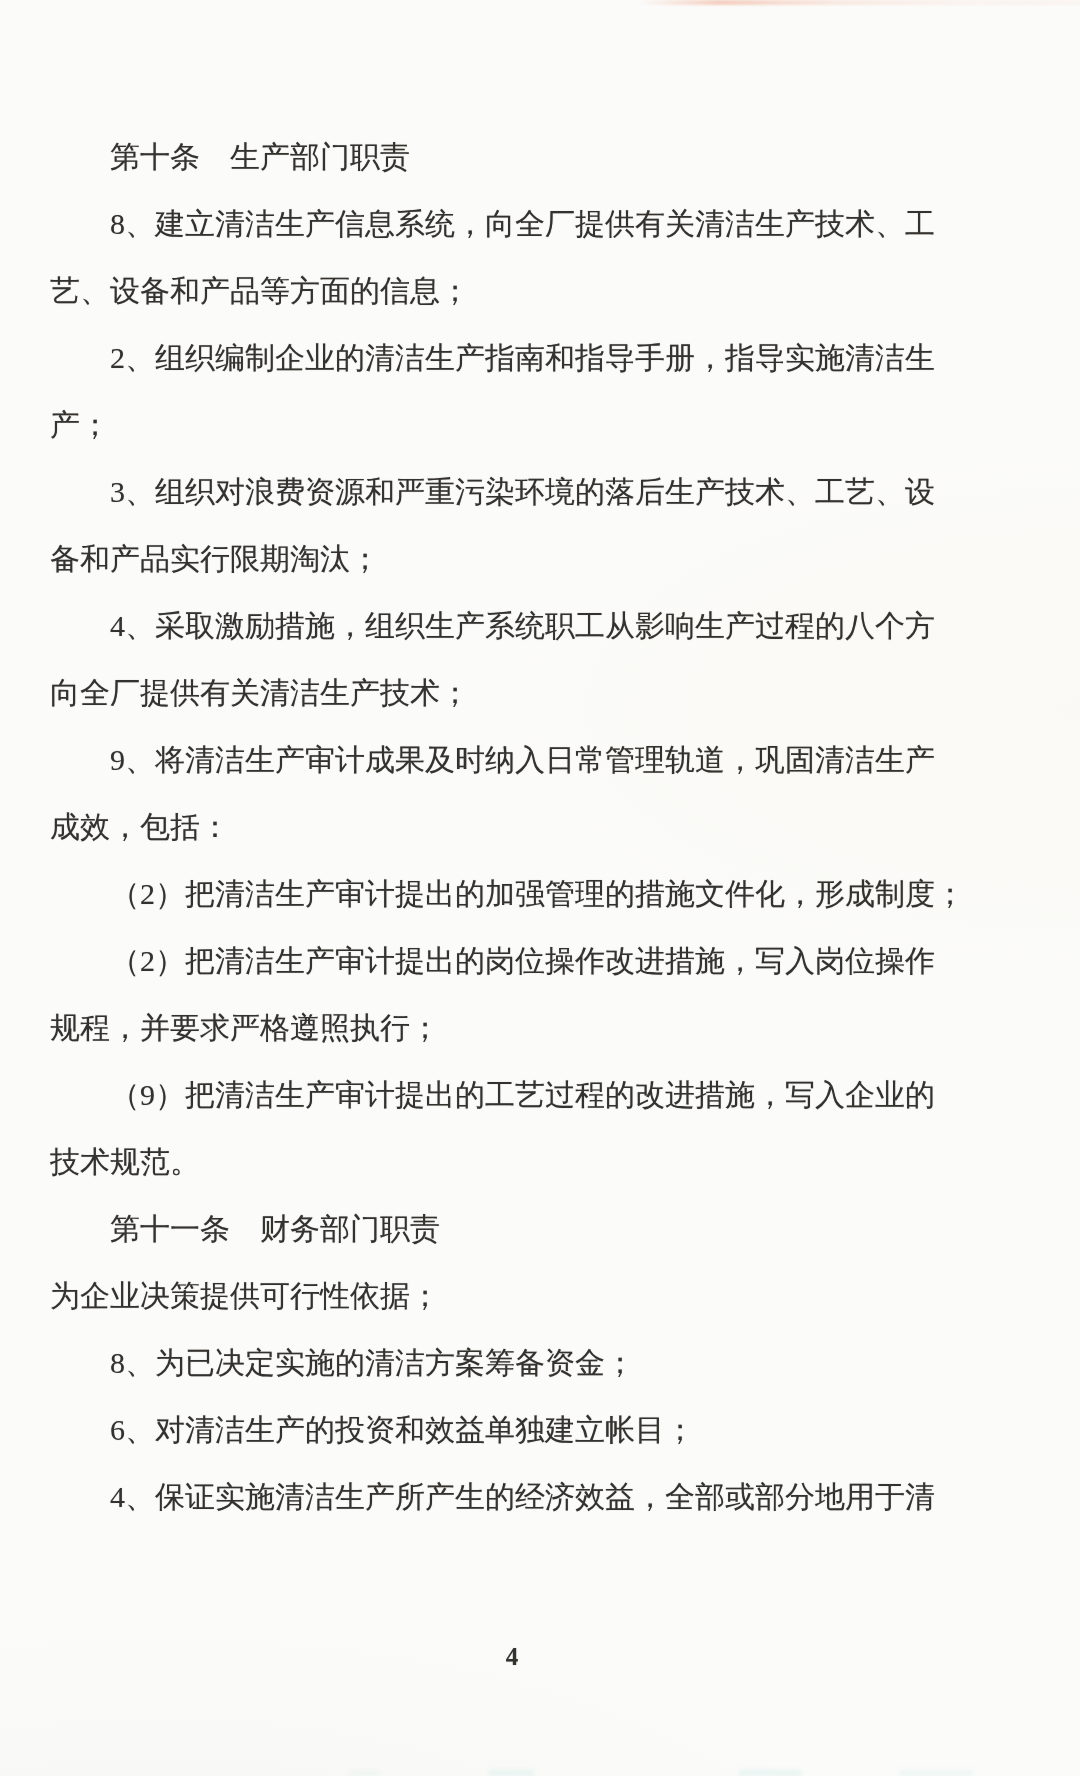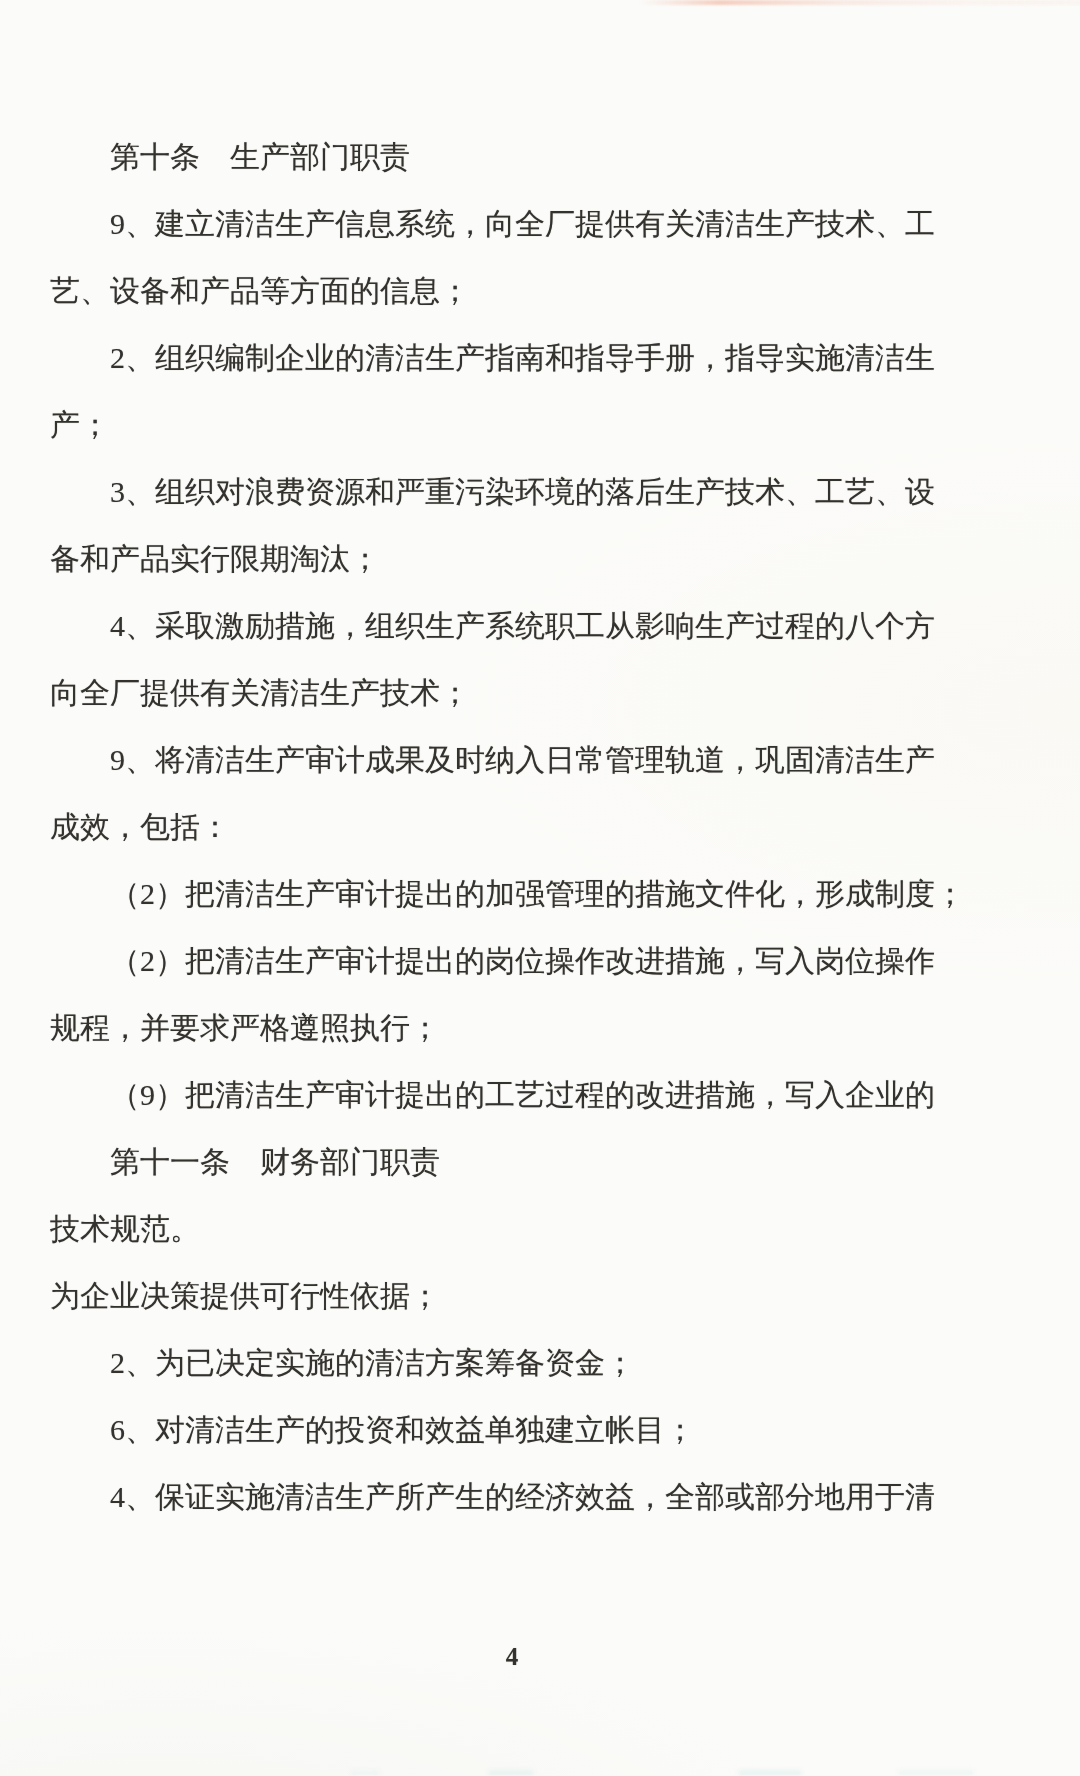--- a/index.html
+++ b/index.html
@@ -72,38 +72,38 @@
 </style>
 </head>
 <body>
 
 <div class="page">
 
   <div class="tint-top"></div>
 
   <div class="text-block">
     <div class="ln ind">第十条　生产部门职责</div>
-    <div class="ln ind">9、建立清洁生产信息系统，向全厂提供有关清洁生产技术、工</div>
+    <div class="ln ind">8、建立清洁生产信息系统，向全厂提供有关清洁生产技术、工</div>
     <div class="ln">艺、设备和产品等方面的信息；</div>
     <div class="ln ind">2、组织编制企业的清洁生产指南和指导手册，指导实施清洁生</div>
     <div class="ln">产；</div>
     <div class="ln ind">3、组织对浪费资源和严重污染环境的落后生产技术、工艺、设</div>
     <div class="ln">备和产品实行限期淘汰；</div>
     <div class="ln ind">4、采取激励措施，组织生产系统职工从影响生产过程的八个方</div>
     <div class="ln">向全厂提供有关清洁生产技术；</div>
     <div class="ln ind">9、将清洁生产审计成果及时纳入日常管理轨道，巩固清洁生产</div>
     <div class="ln">成效，包括：</div>
     <div class="ln ind">（2）把清洁生产审计提出的加强管理的措施文件化，形成制度；</div>
     <div class="ln ind">（2）把清洁生产审计提出的岗位操作改进措施，写入岗位操作</div>
     <div class="ln">规程，并要求严格遵照执行；</div>
     <div class="ln ind">（9）把清洁生产审计提出的工艺过程的改进措施，写入企业的</div>
+    <div class="ln">技术规范。</div>
     <div class="ln ind">第十一条　财务部门职责</div>
-    <div class="ln">技术规范。</div>
     <div class="ln">为企业决策提供可行性依据；</div>
-    <div class="ln ind">2、为已决定实施的清洁方案筹备资金；</div>
+    <div class="ln ind">8、为已决定实施的清洁方案筹备资金；</div>
     <div class="ln ind">6、对清洁生产的投资和效益单独建立帐目；</div>
     <div class="ln ind">4、保证实施清洁生产所产生的经济效益，全部或部分地用于清</div>
   </div>
 
   <div class="page-number">4</div>
 
   <div class="smudge s1"></div>
   <div class="smudge s2"></div>
   <div class="smudge s3"></div>
   <div class="smudge s4"></div>

